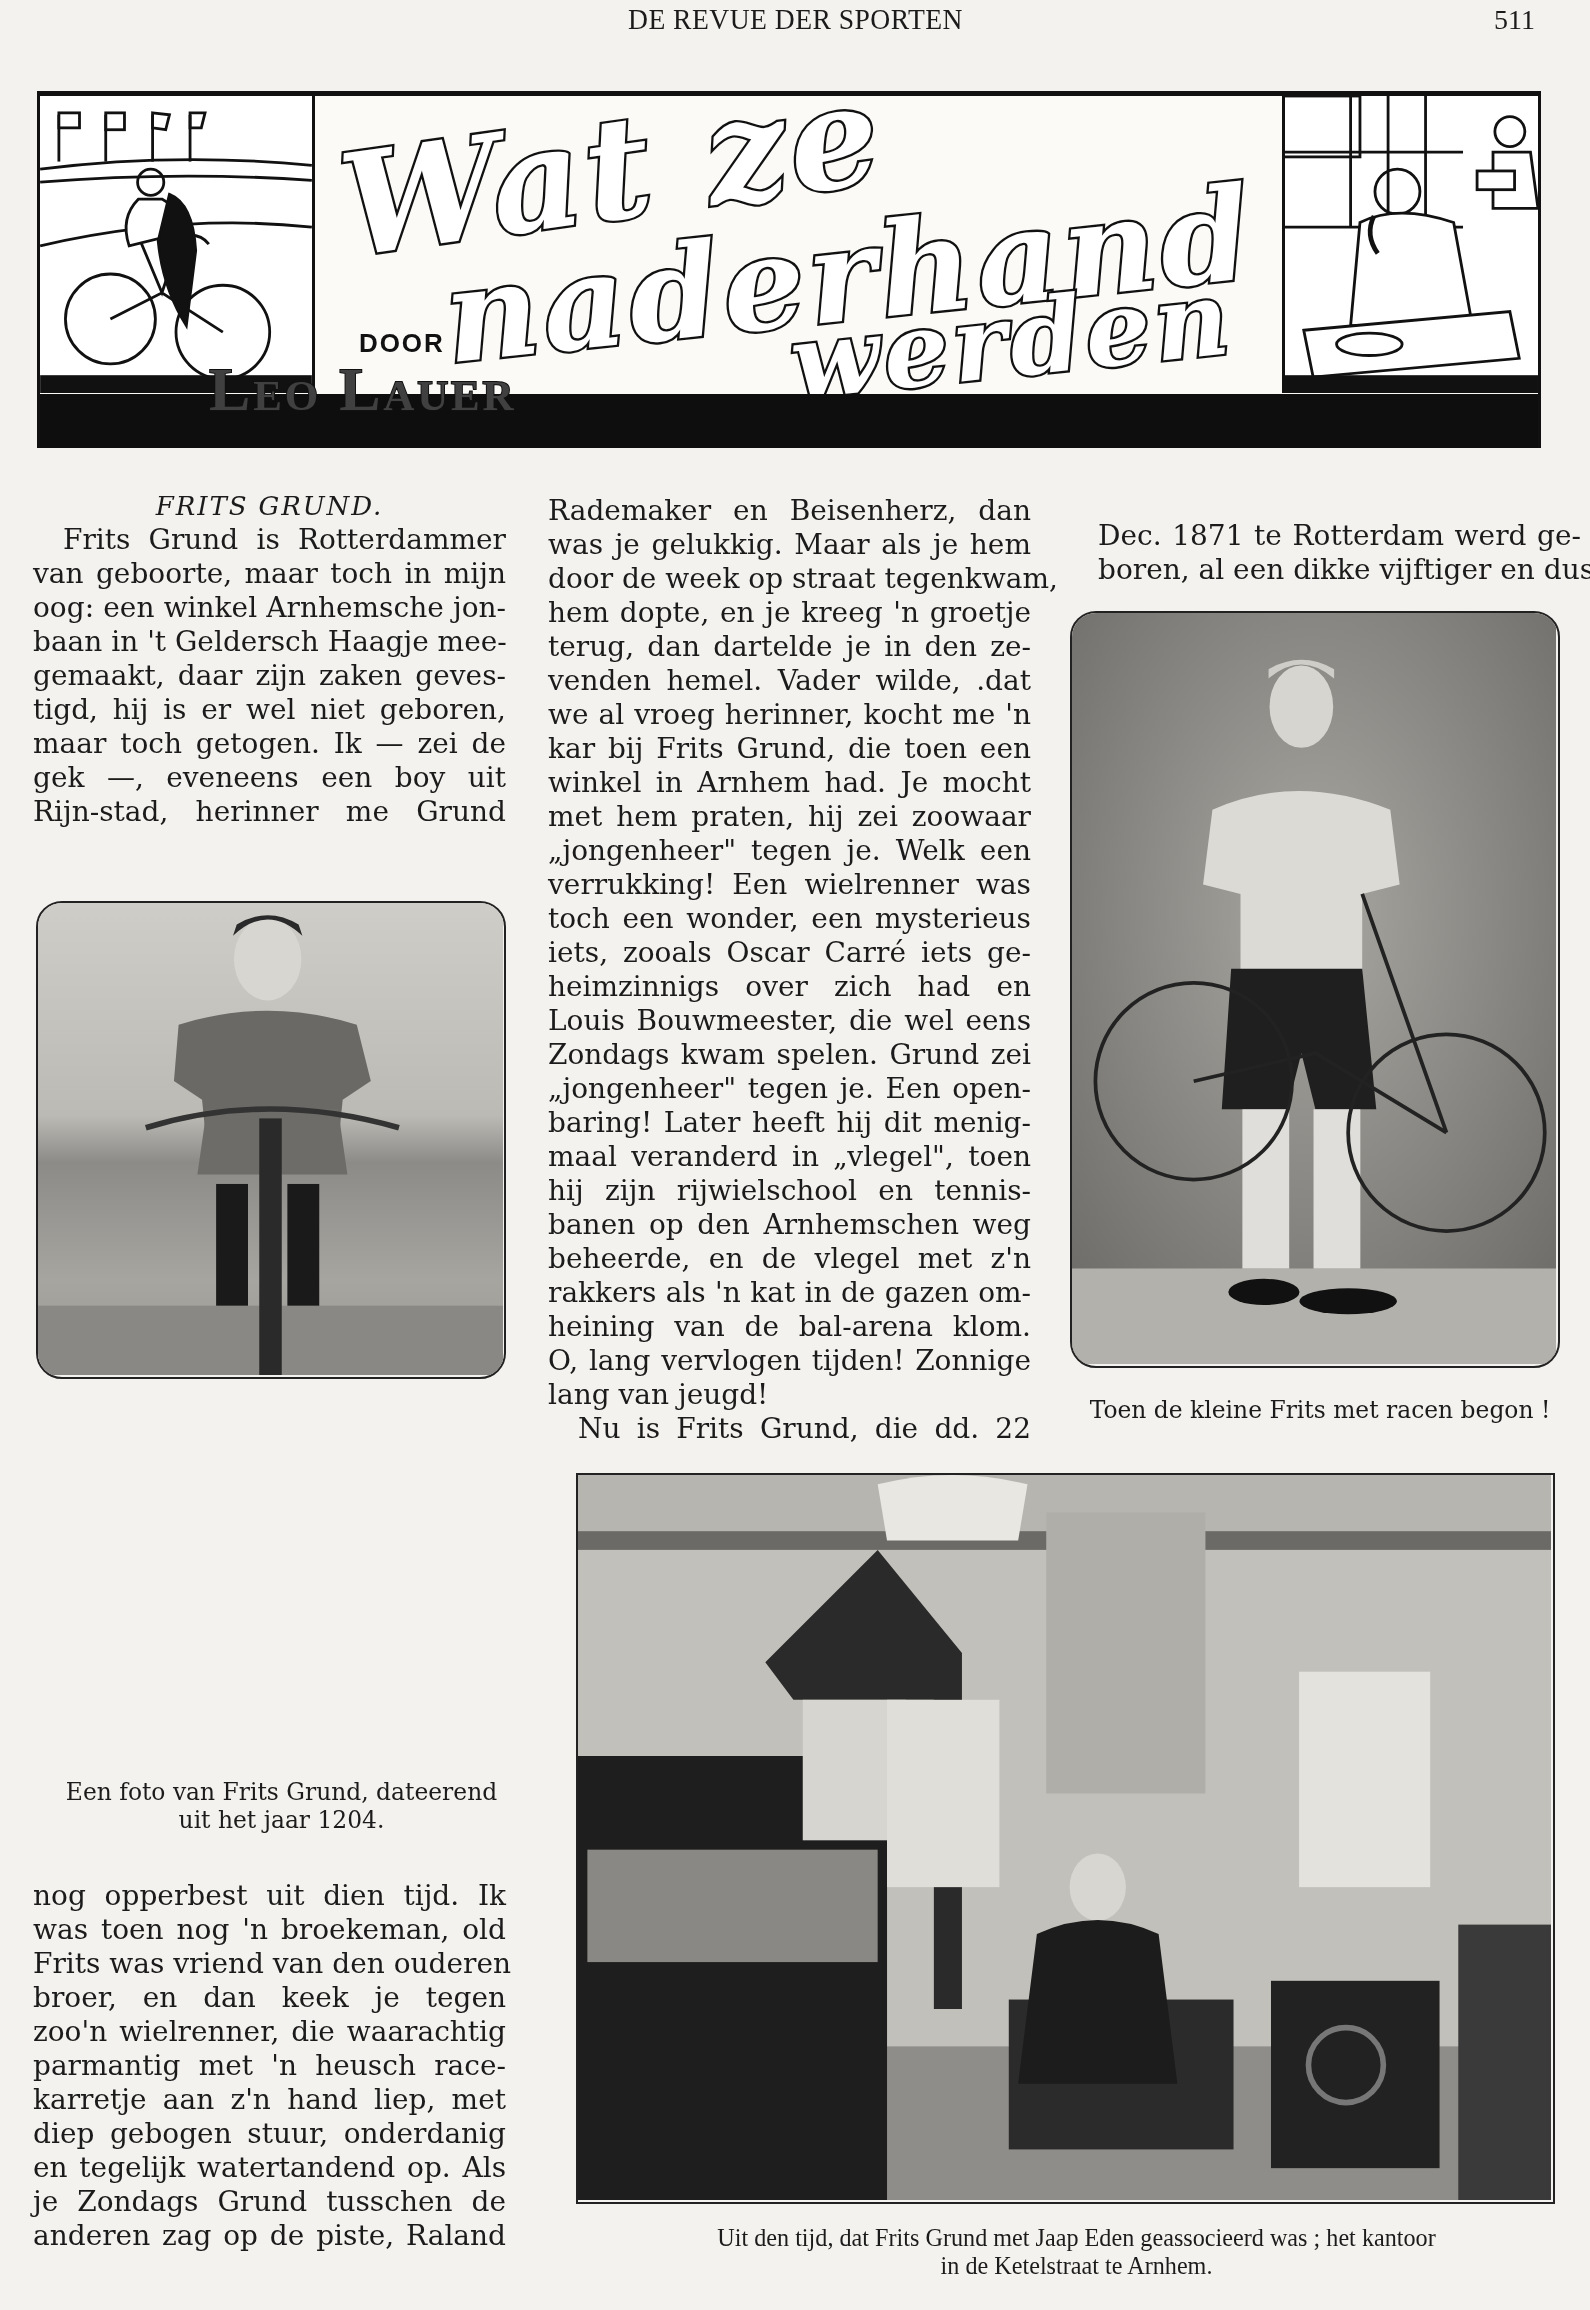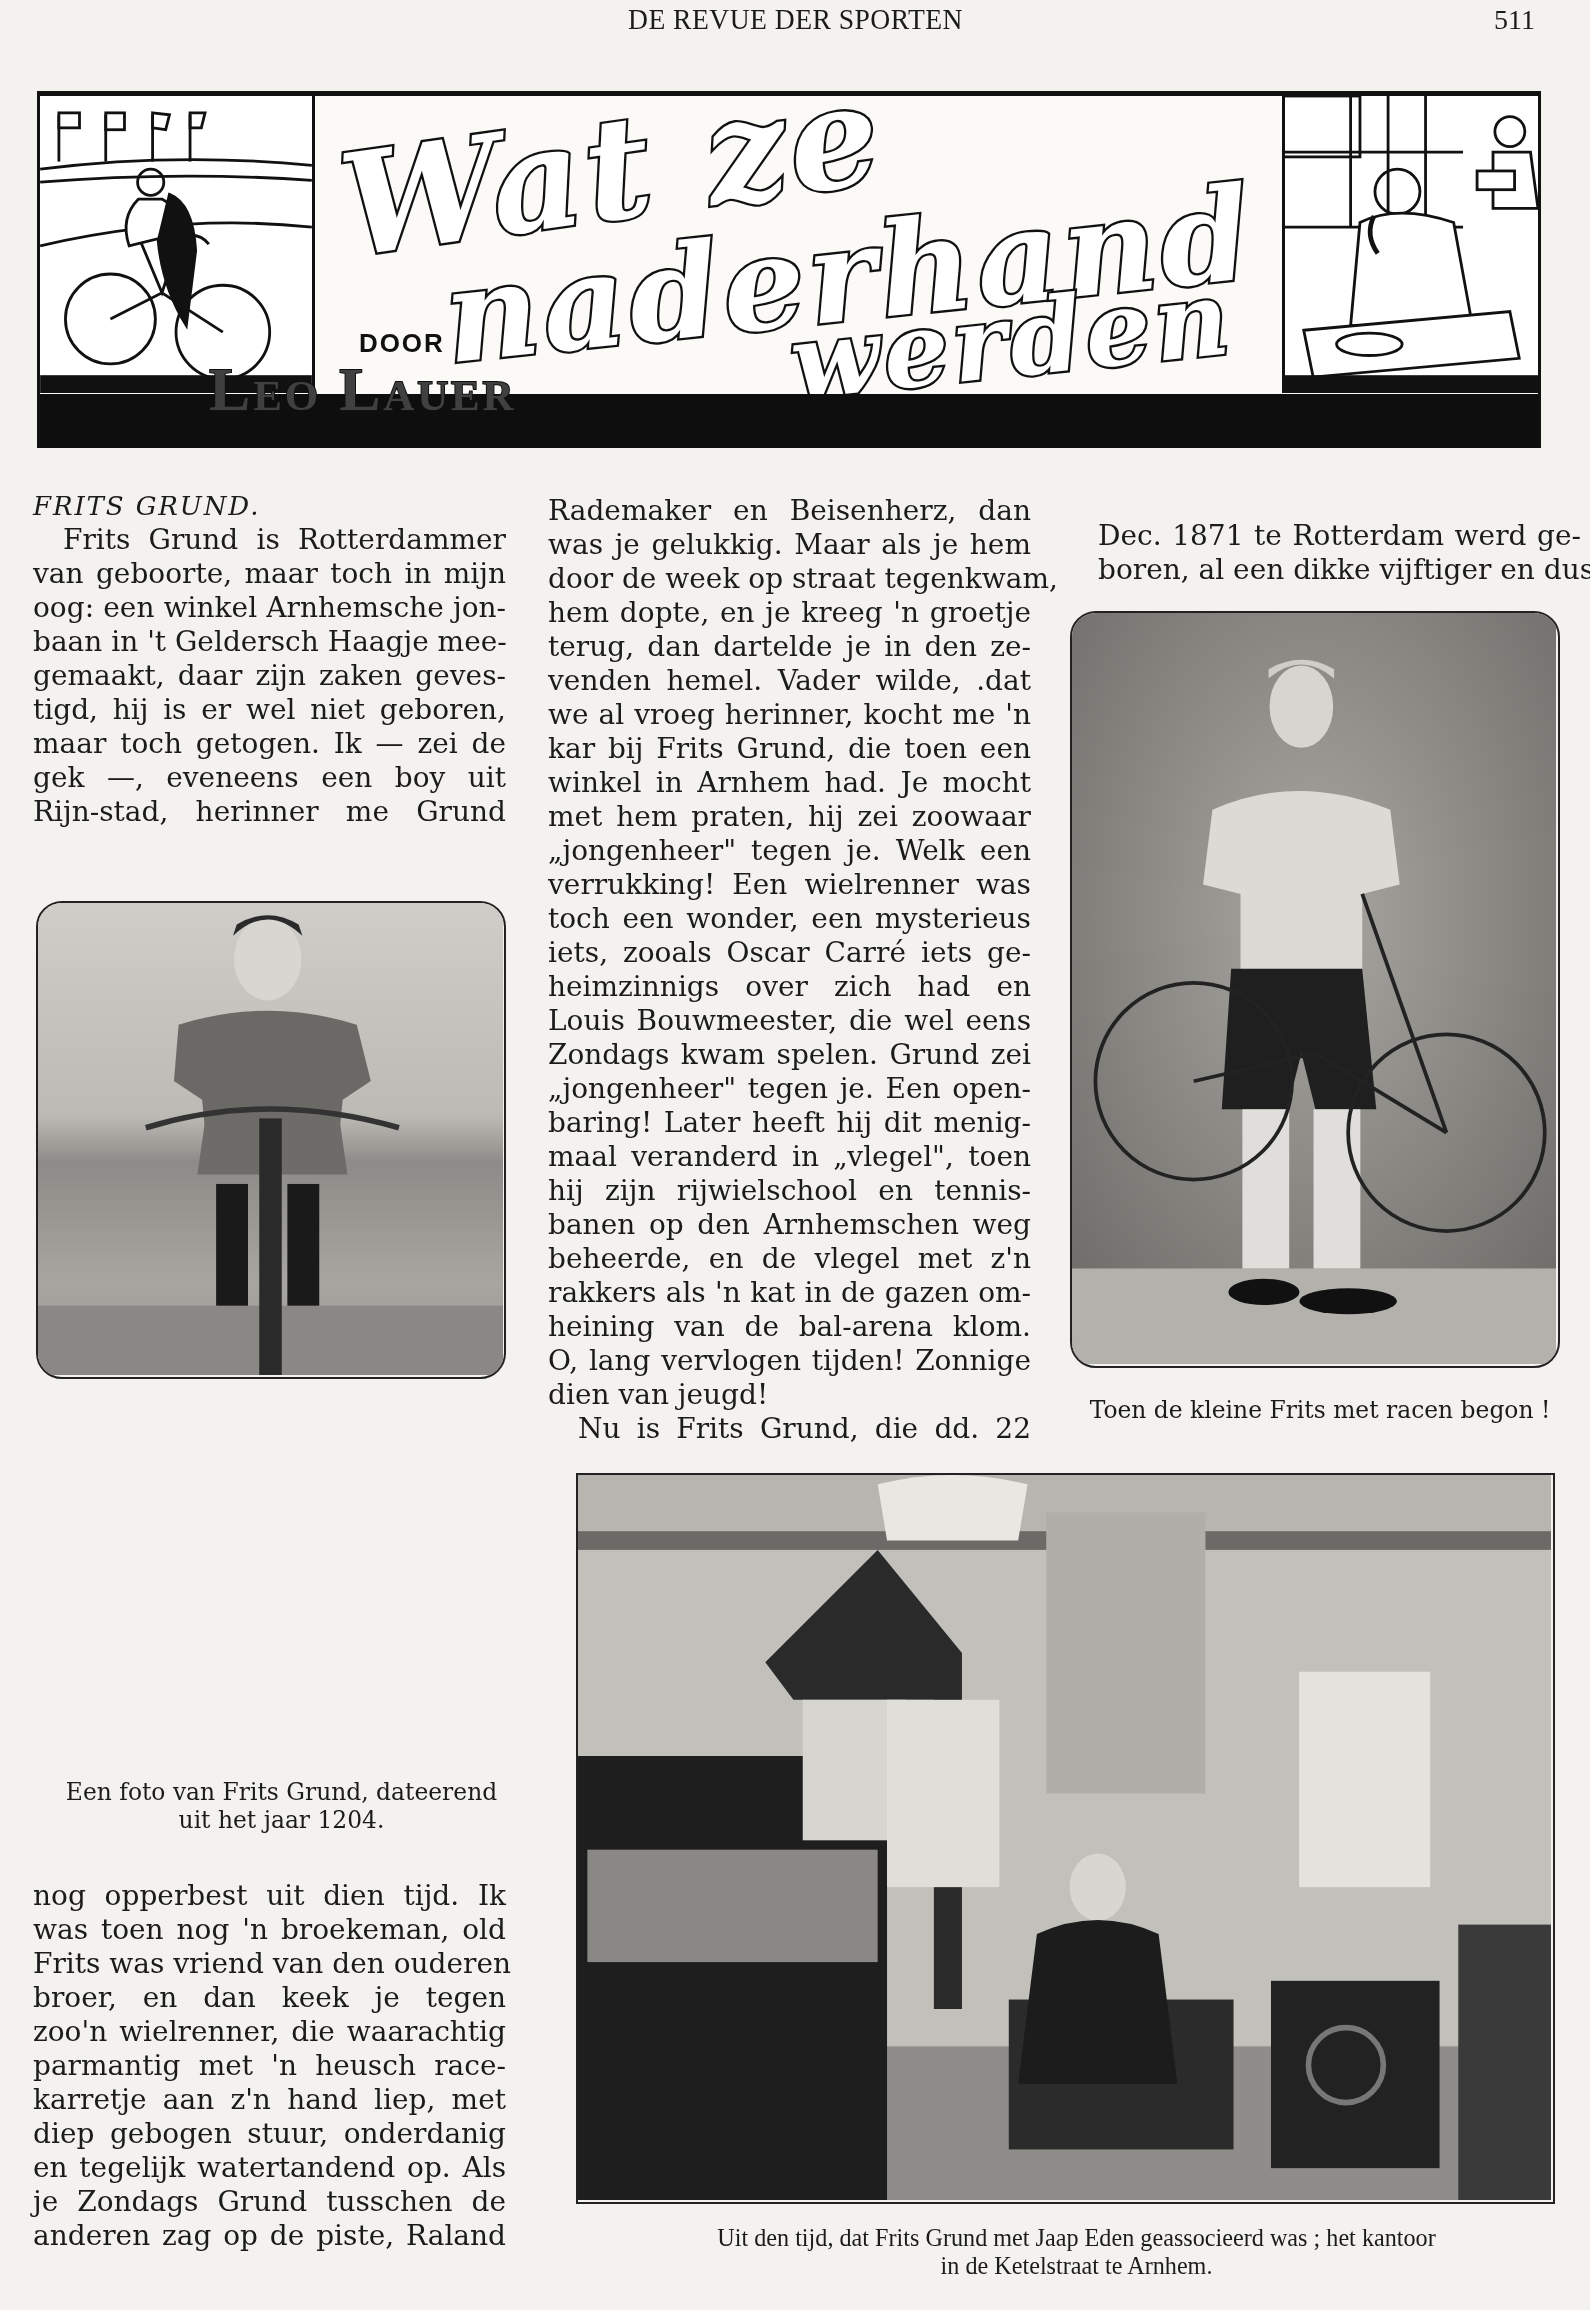--- a/index.html
+++ b/index.html
@@ -25,21 +25,21 @@
   .door{position:absolute;left:319px;top:232px;font-family:Liberation Sans, sans-serif;font-weight:bold;
         font-size:26px;color:#111;letter-spacing:1.9px;}
   .author{position:absolute;left:169px;top:258px;font-family:"Liberation Serif",serif;font-weight:bold;
           font-size:62px;color:#404040;letter-spacing:2.8px;-webkit-text-stroke:1.9px #111;paint-order:stroke fill;
           font-variant:small-caps;}
   
   .col{position:absolute;font-size:28px;line-height:34px;text-align:justify;}
   .line{display:block;white-space:nowrap;text-align-last:justify;text-align:justify;}
   .line.last{text-align-last:left;}
   .indent{padding-left:30px;}
-  .heading{font-style:italic;font-size:26px;letter-spacing:1.9px;text-align:left;display:block;}
+  .heading{font-style:italic;font-size:26px;letter-spacing:1.9px;text-align:center;display:block;}
   .caption{position:absolute;font-size:23.4px;line-height:28px;text-align:center;}
   .caption2{font-family:"Liberation Serif",serif;font-size:26px;transform:scaleX(0.93);}
   
   .photo{position:absolute;border:2.8px solid #222;border-radius:26px;overflow:hidden;box-sizing:border-box;}
   .photo-sq{position:absolute;border:2.8px solid #222;overflow:hidden;box-sizing:border-box;}
 </style>
 </head>
 <body>
 
 <div class="abs runhead">DE REVUE DER SPORTEN</div>
@@ -178,21 +178,21 @@
   <span class="line">Zondags kwam spelen. Grund zei</span>
   <span class="line">„jongenheer" tegen je. Een open-</span>
   <span class="line">baring! Later heeft hij dit menig-</span>
   <span class="line">maal veranderd in „vlegel", toen</span>
   <span class="line">hij zijn rijwielschool en tennis-</span>
   <span class="line">banen op den Arnhemschen weg</span>
   <span class="line">beheerde, en de vlegel met z'n</span>
   <span class="line">rakkers als 'n kat in de gazen om-</span>
   <span class="line">heining van de bal-arena klom.</span>
   <span class="line">O, lang vervlogen tijden! Zonnige</span>
-  <span class="line last">dien van jeugd!</span>
+  <span class="line last">lang van jeugd!</span>
   <span class="line indent">Nu is Frits Grund, die dd. 22</span>
 </div>
 
 <div class="col" style="left:1073px;top:519px;width:483px;margin-left:25px;">
   <span class="line">Dec. 1871 te Rotterdam werd ge-</span>
   <span class="line">boren, al een dikke vijftiger en dus</span>
 </div>
 
 <div class="photo" style="left:1070px;top:611px;width:490px;height:757px;">
   <svg width="484" height="751" viewBox="0 0 517 802" preserveAspectRatio="none">

